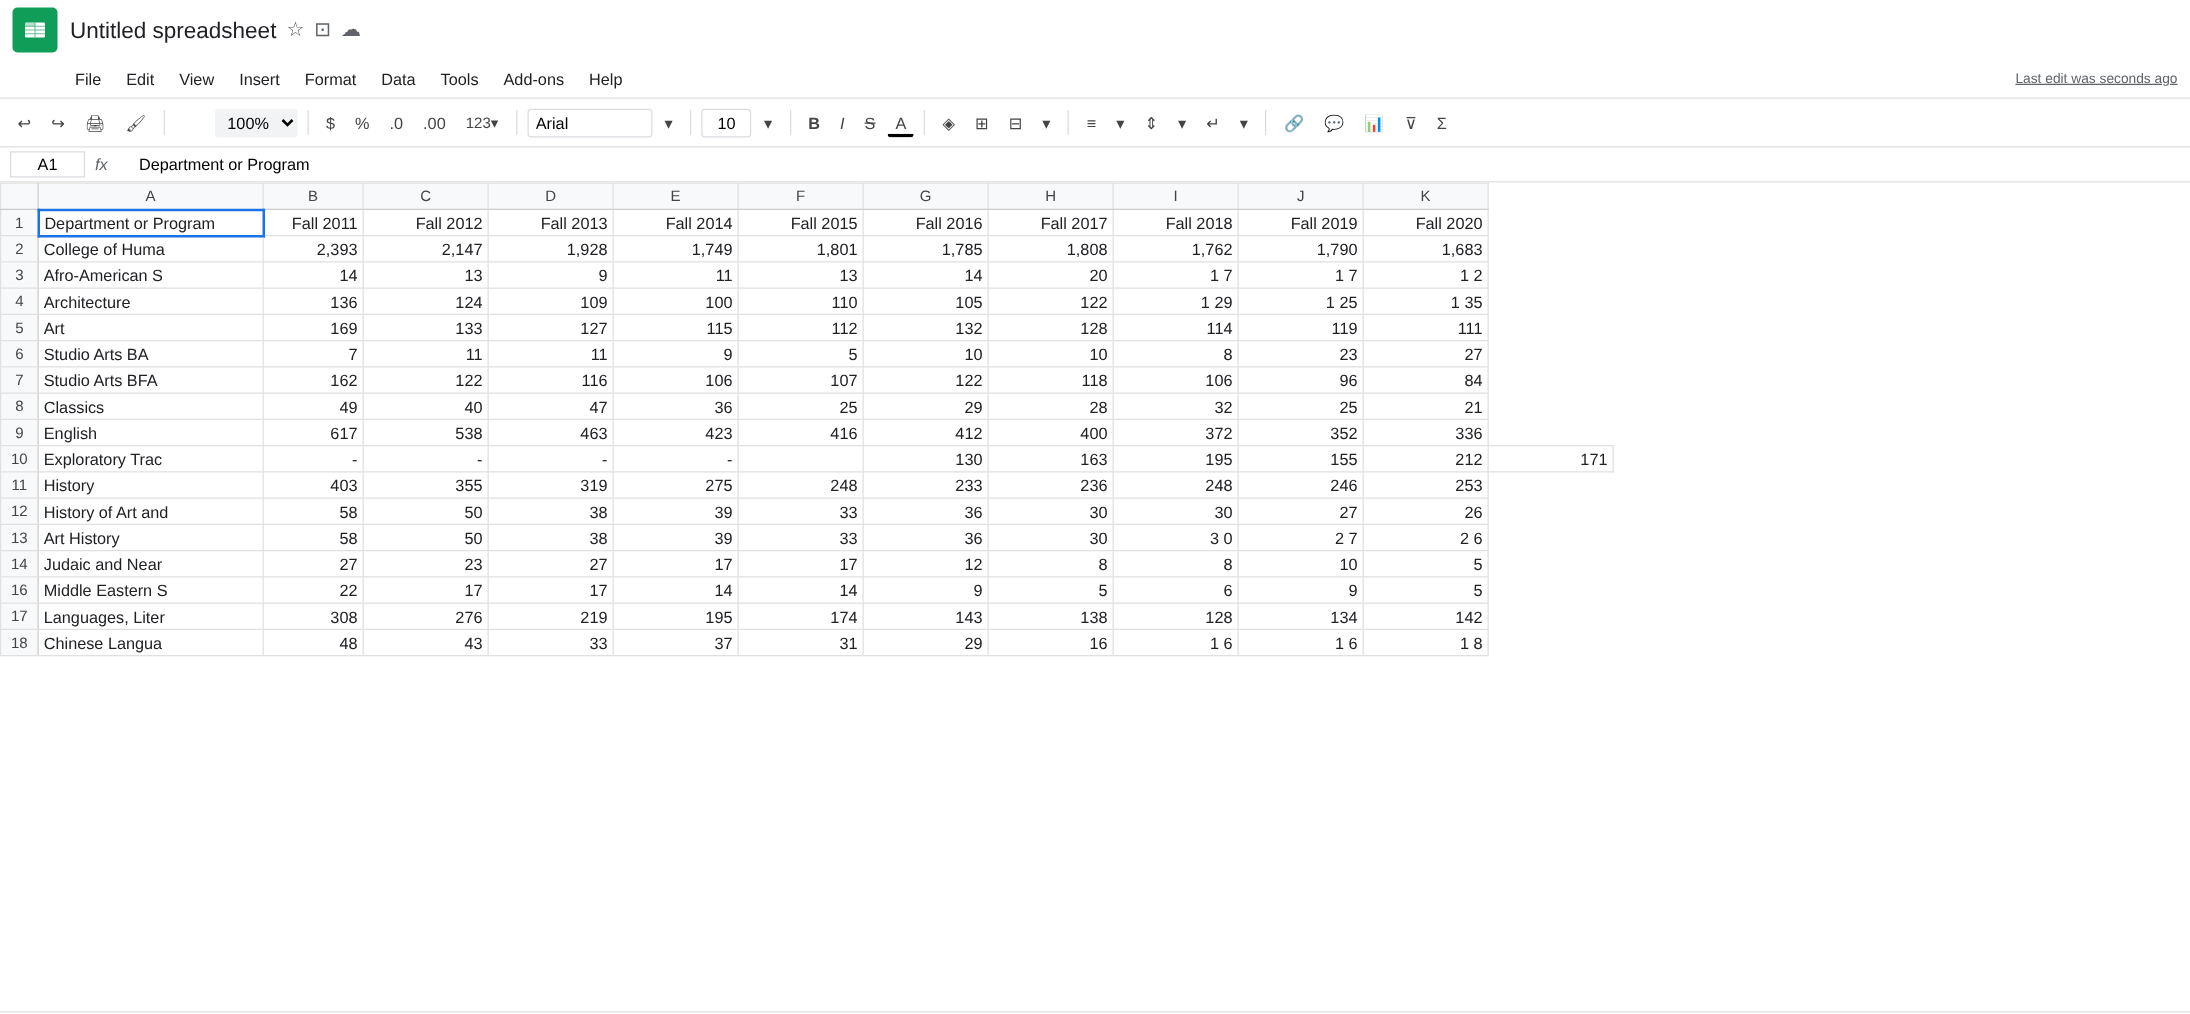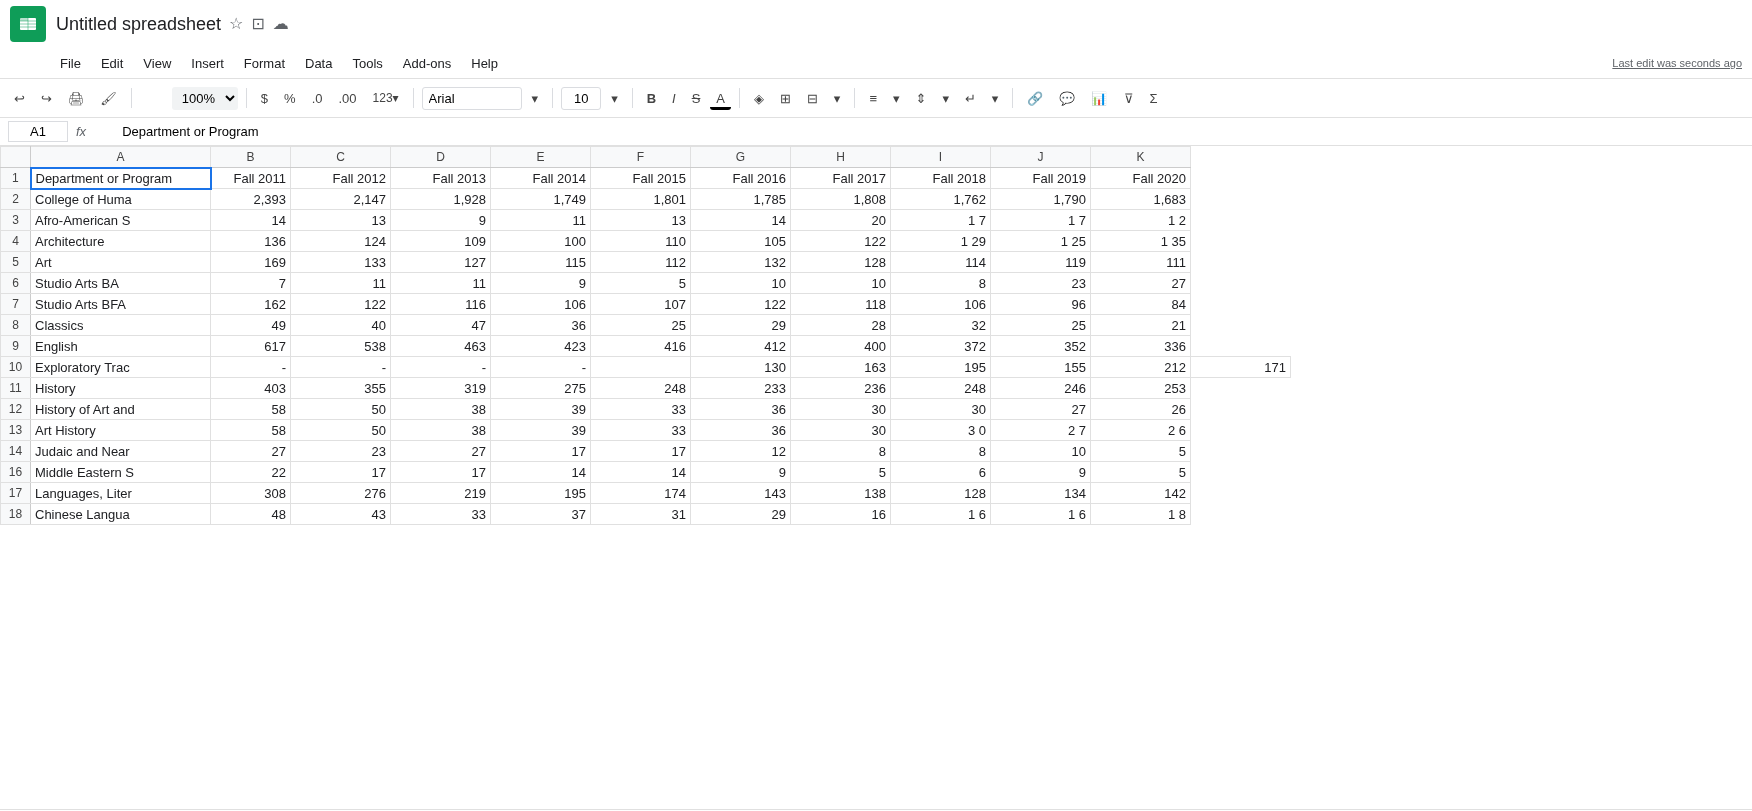--- a/index.html
+++ b/index.html
@@ -17,21 +17,21 @@
       width: 36px; height: 36px;
       background: #0f9d58;
       border-radius: 4px;
       display: flex; align-items: center; justify-content: center;
       flex-shrink: 0;
     }
     #app-icon svg { width: 24px; height: 24px; }
     #title-area { display: flex; flex-direction: column; }
     #spreadsheet-title {
       font-size: 18px; color: #202124; font-weight: 400;
-      display: flex; align-items: flex-start; gap: 8px;
+      display: flex; align-items: center; gap: 8px;
     }
     #title-icons { display: flex; gap: 8px; align-items: center; color: #5f6368; }
     #title-icons span { cursor: pointer; font-size: 16px; }
 
     
     #menu-bar {
       display: flex;
       align-items: center;
       padding: 2px 10px 2px 52px;
       height: 30px;
@@ -110,21 +110,21 @@
       align-items: center;
       height: 28px;
       border-bottom: 1px solid #e0e0e0;
       padding: 0 8px;
       gap: 8px;
     }
     #fx-label {
       font-size: 13px;
       color: #5f6368;
       font-style: italic;
-      margin-right: 24px;
+      margin-right: 13px;
     }
     #cell-ref {
       width: 60px;
       border: 1px solid #dadce0;
       text-align: center;
       font-size: 13px;
       padding: 2px 4px;
     }
     #formula-input {
       flex: 1;

